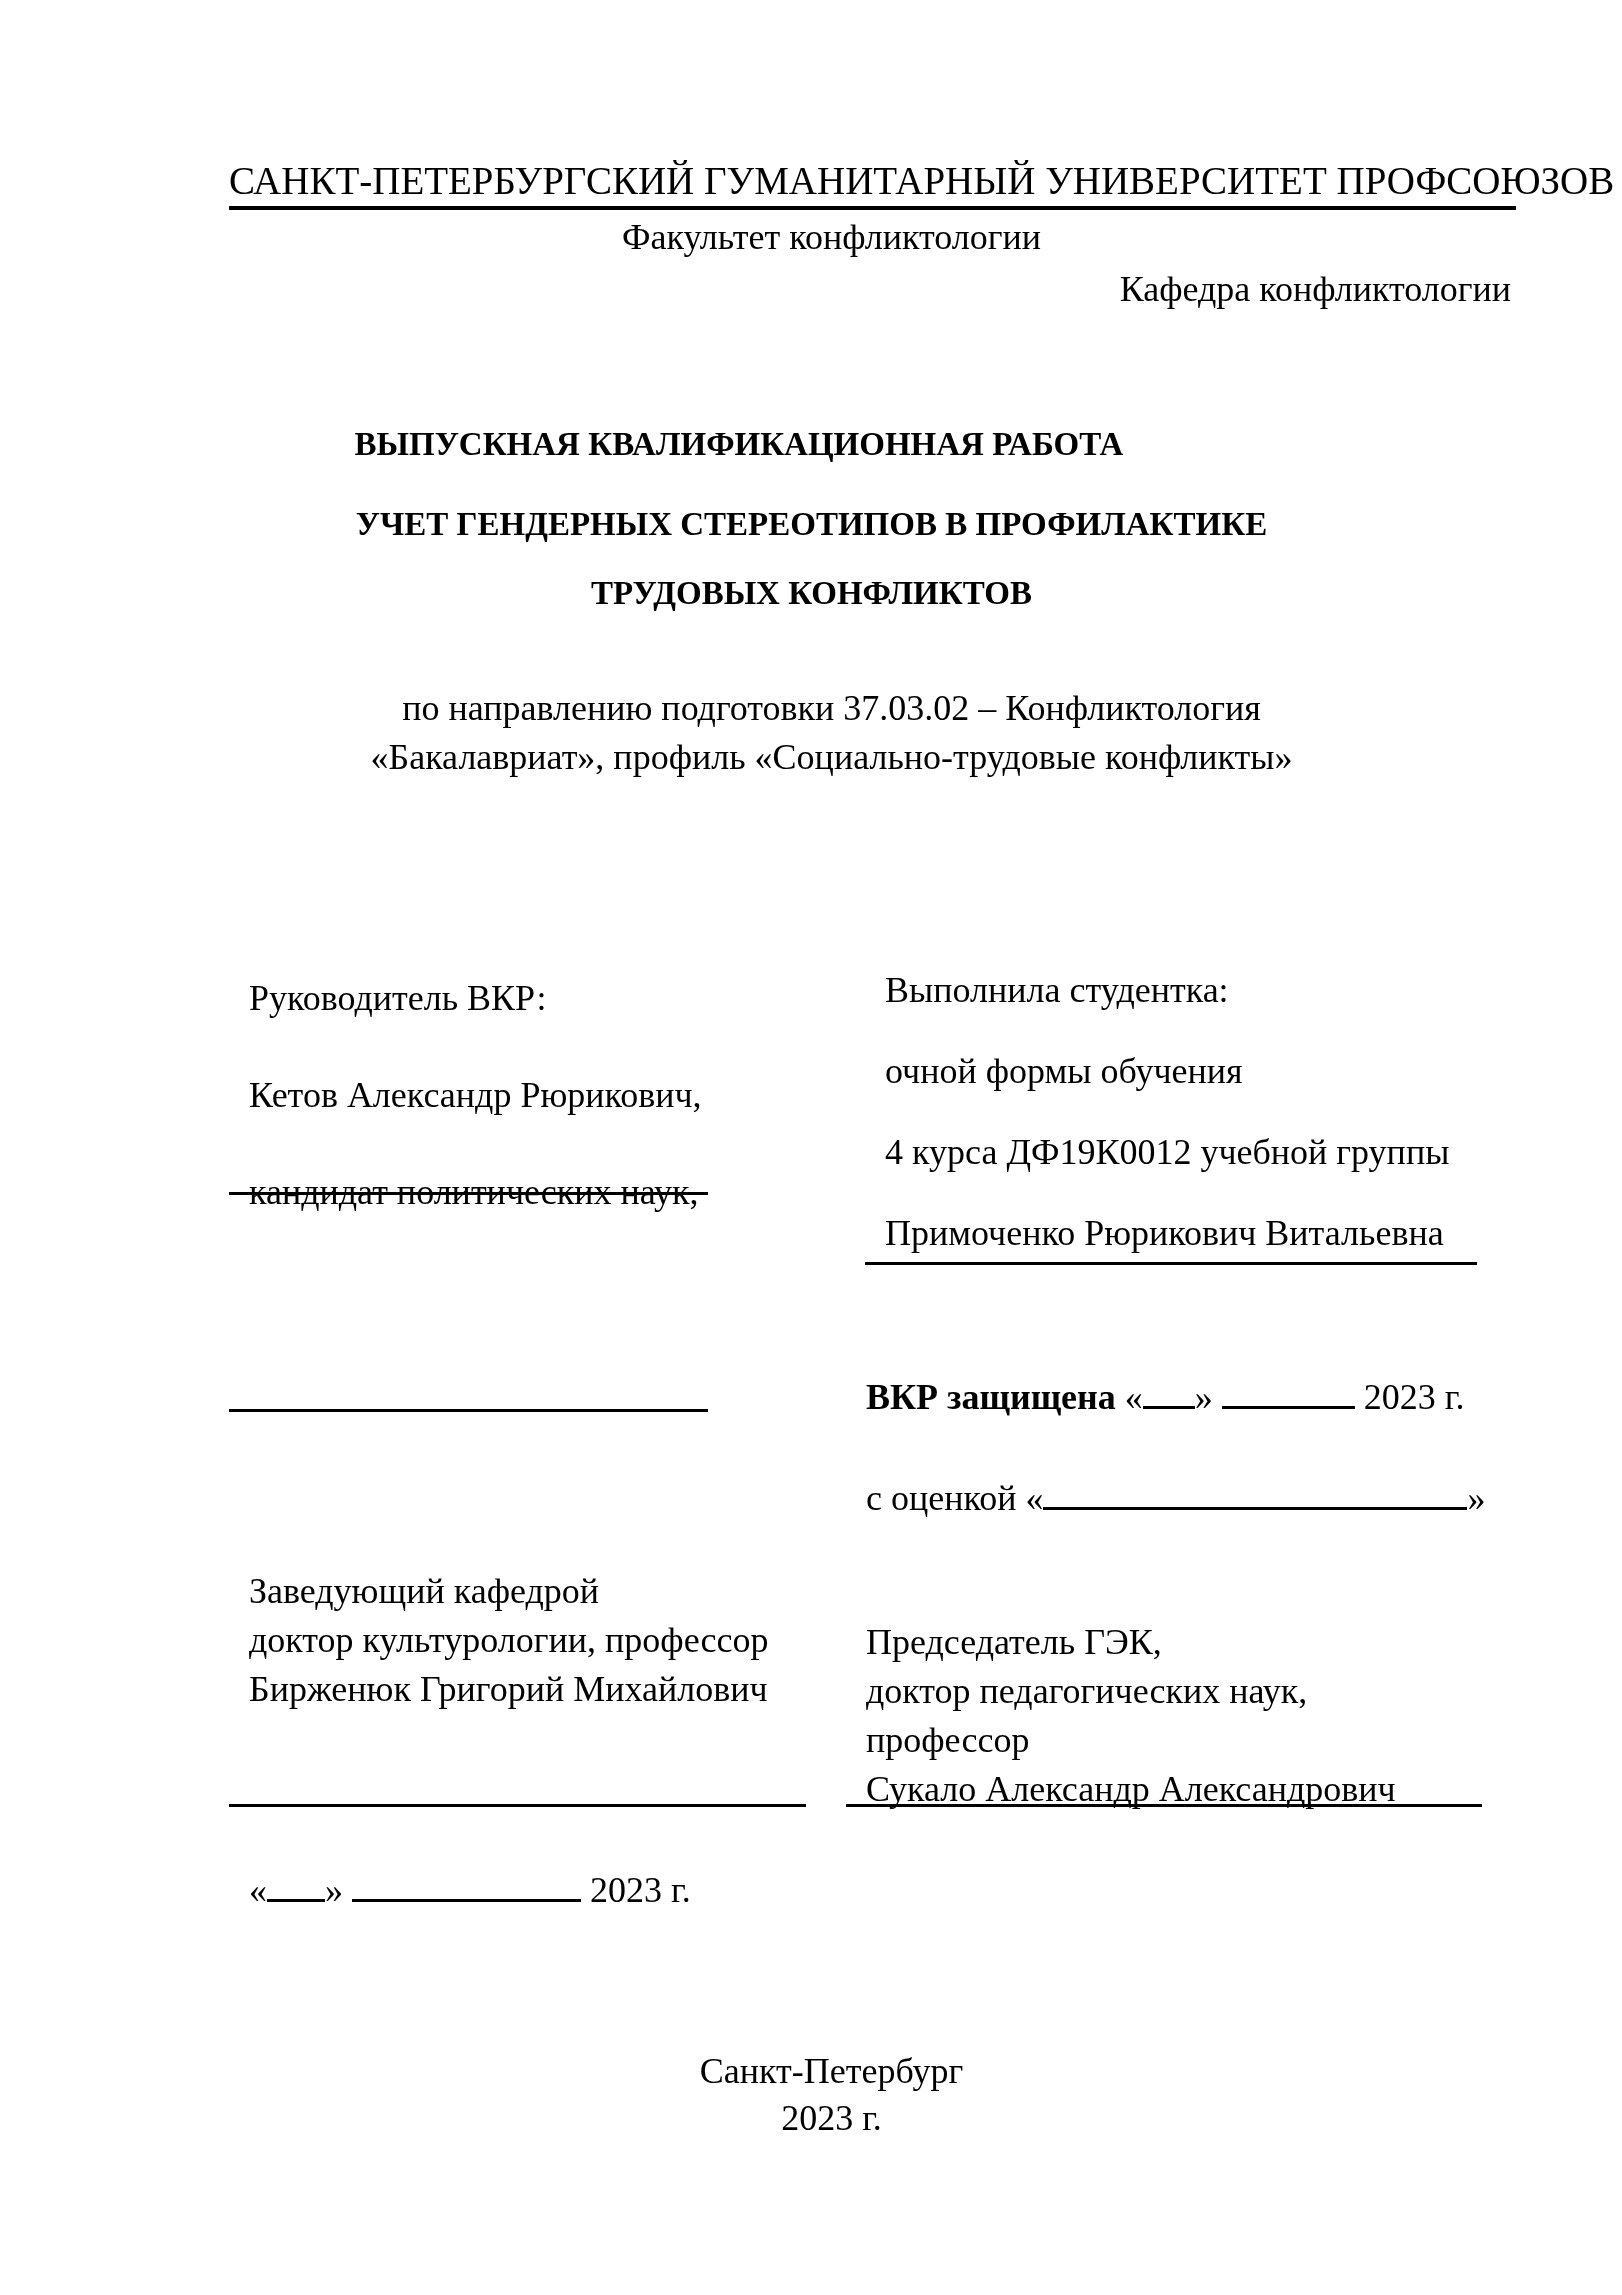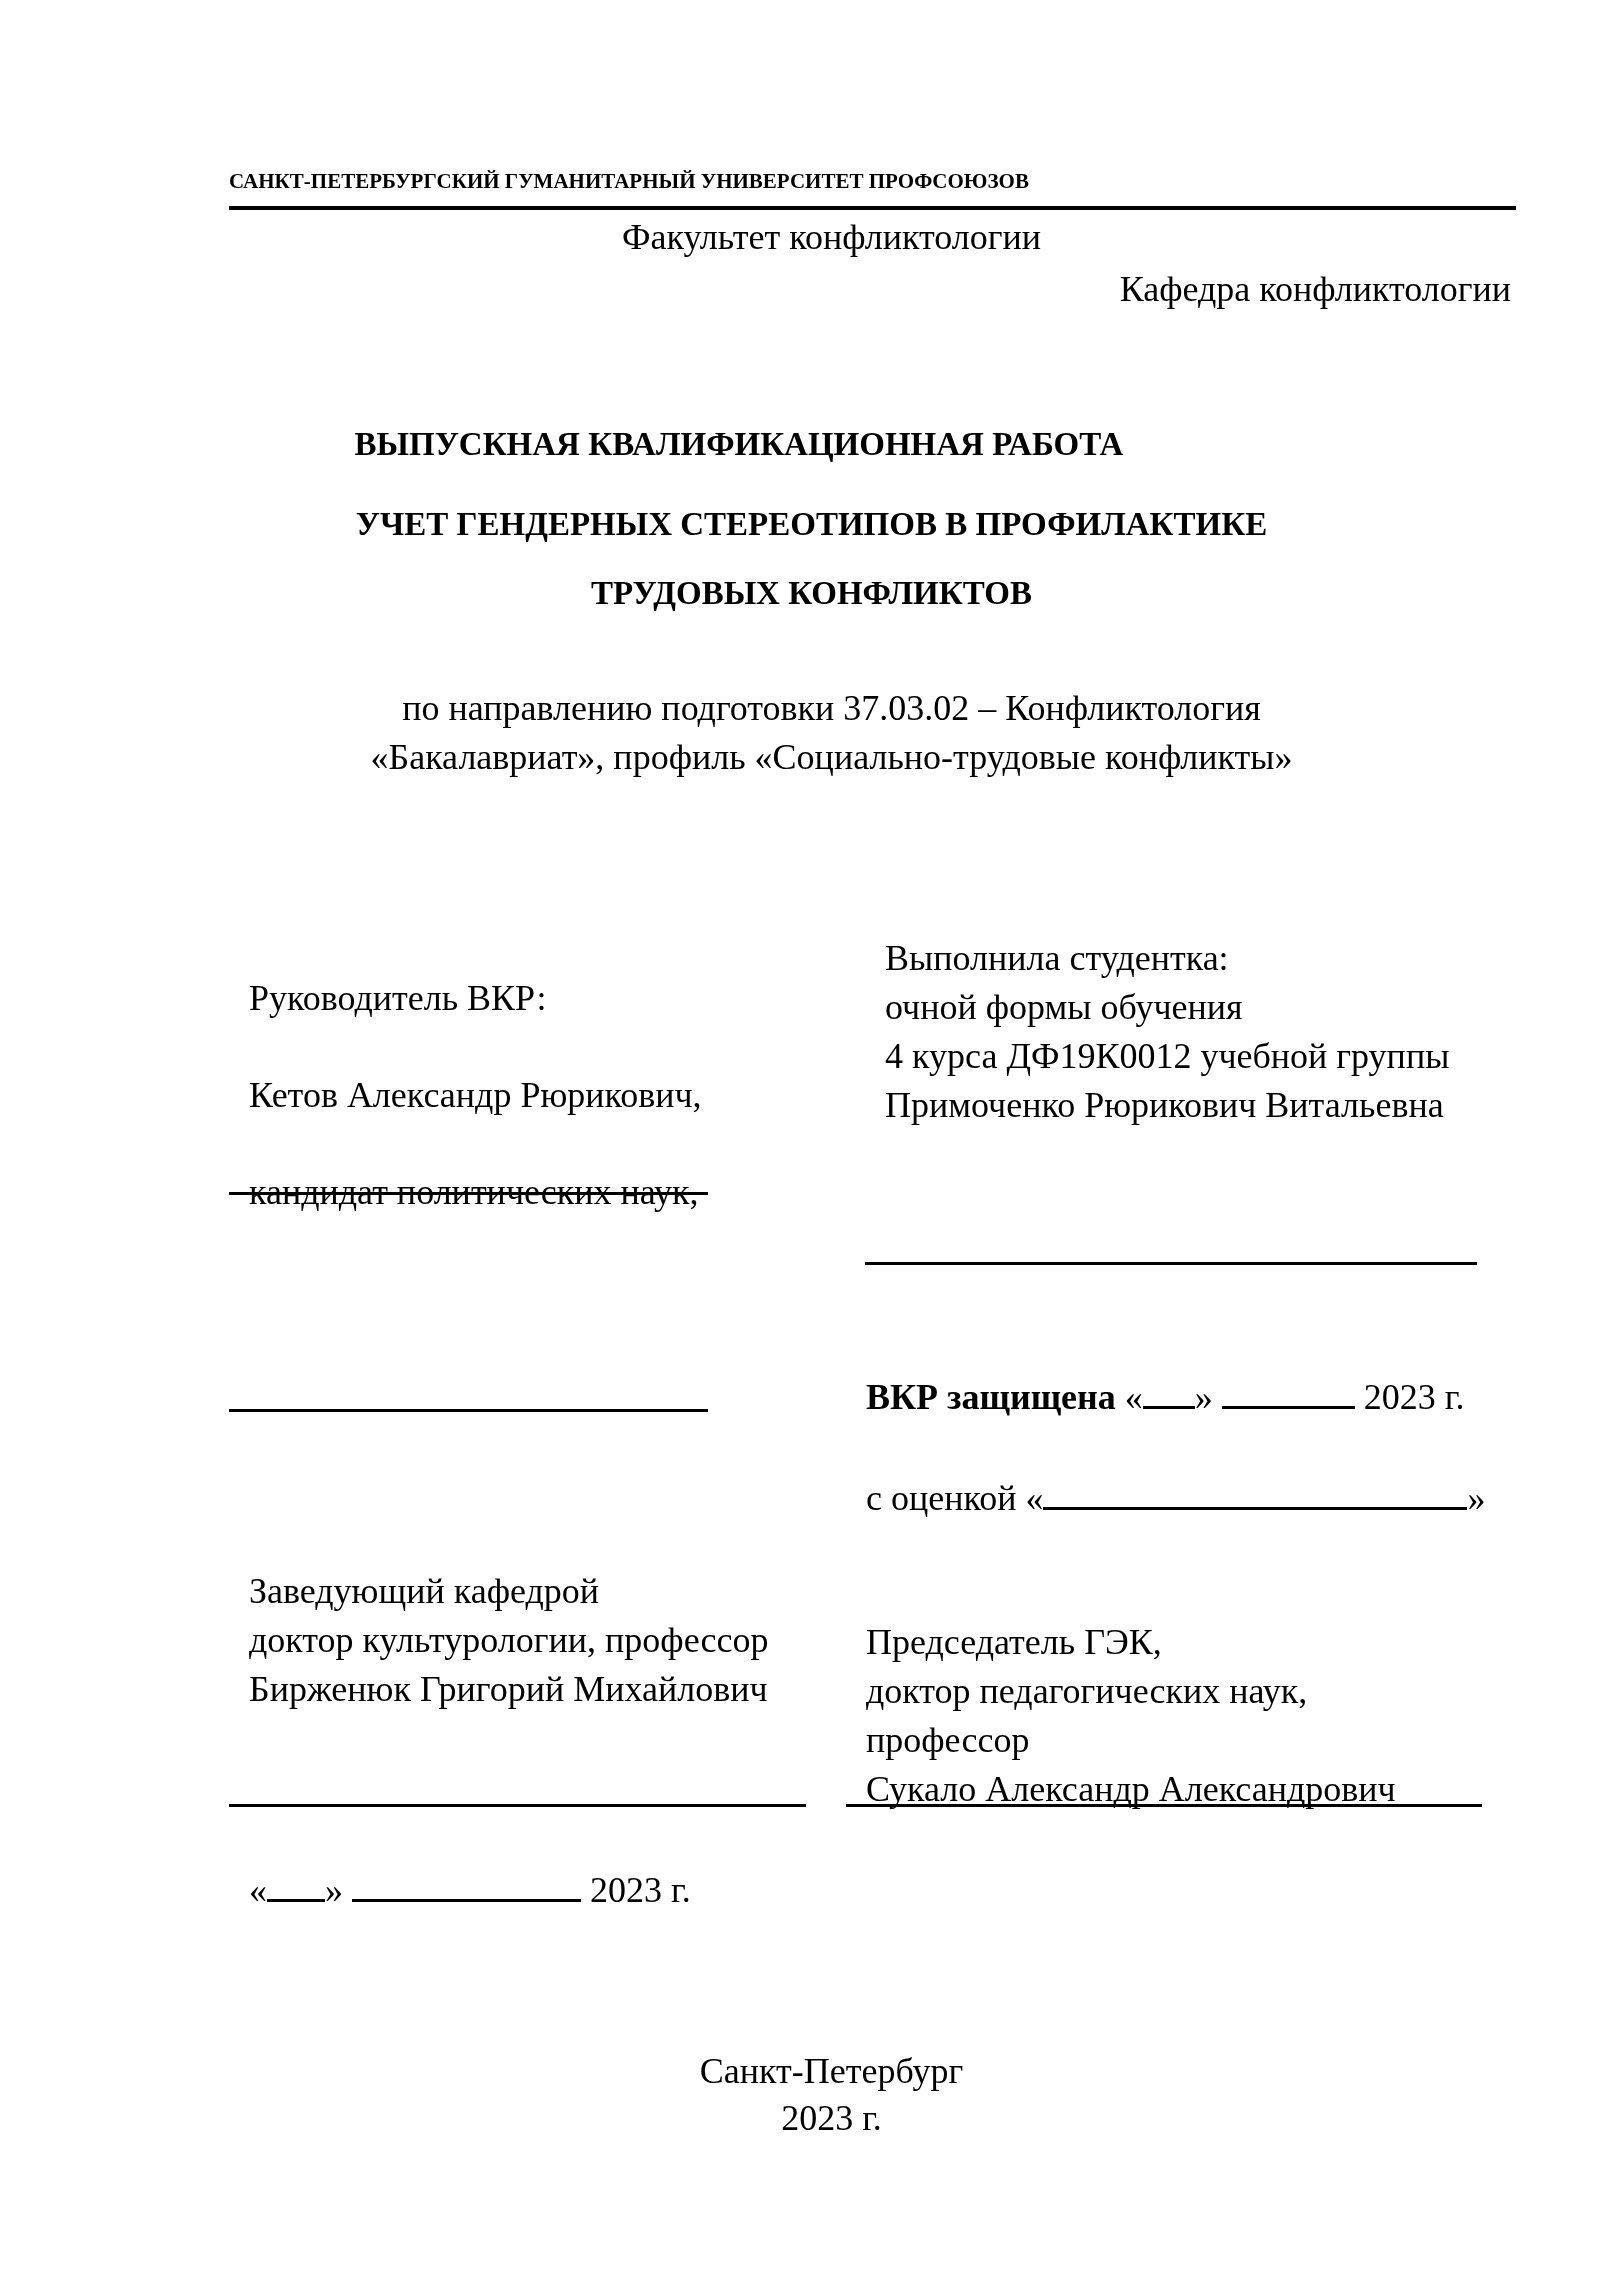--- a/index.html
+++ b/index.html
@@ -16,21 +16,21 @@
       color: #000000;
     }
     .abs { position: absolute; white-space: nowrap; }
     .t { font-size: 36px; line-height: 44px; padding-left: 20px; }
     .b { font-weight: bold; }
     .center { text-align: center; }
 
     
     #uni {
       left: 229px; width: 1287px; top: 162px;
-      font-size: 21px; line-height: 38px; font-weight: bold;
+      font-size: 39px; line-height: 38px; font-weight: normal;
     }
     #rule {
       left: 229px; width: 1287px; top: 206px; height: 3.9px;
       background: #000;
     }
     #faculty { left: 0; width: 1623px; top: 215px; text-align: center; }
     #dept { right: 112px; top: 267px; }
 
     
     #work-type { left: 0; width: 1478px; top: 424px; font-size: 33px; line-height: 41px; }
@@ -39,21 +39,21 @@
 
     #dir1 { left: 0; width: 1623px; top: 686px; }
     #dir2 { left: 0; width: 1623px; top: 735px; }
 
     
     #sup { left: 229px; top: 928px; }
     #sup div { height: 49px; margin-top: 48px; }
 
     
     #stu { left: 865px; top: 936px; }
-    #stu div { height: 49px; }
+    #stu div { height: 49px; margin-top: 32px; }
 
     .sig {
       position: absolute;
       height: 3.1px;
       background: #000;
     }
     #sig-sup { left: 229px; width: 479px; top: 1192px; }
     #sig-stu { left: 865px; width: 612px; top: 1262px; }
     #sig-left-mid { left: 229px; width: 479px; top: 1409px; }
 

